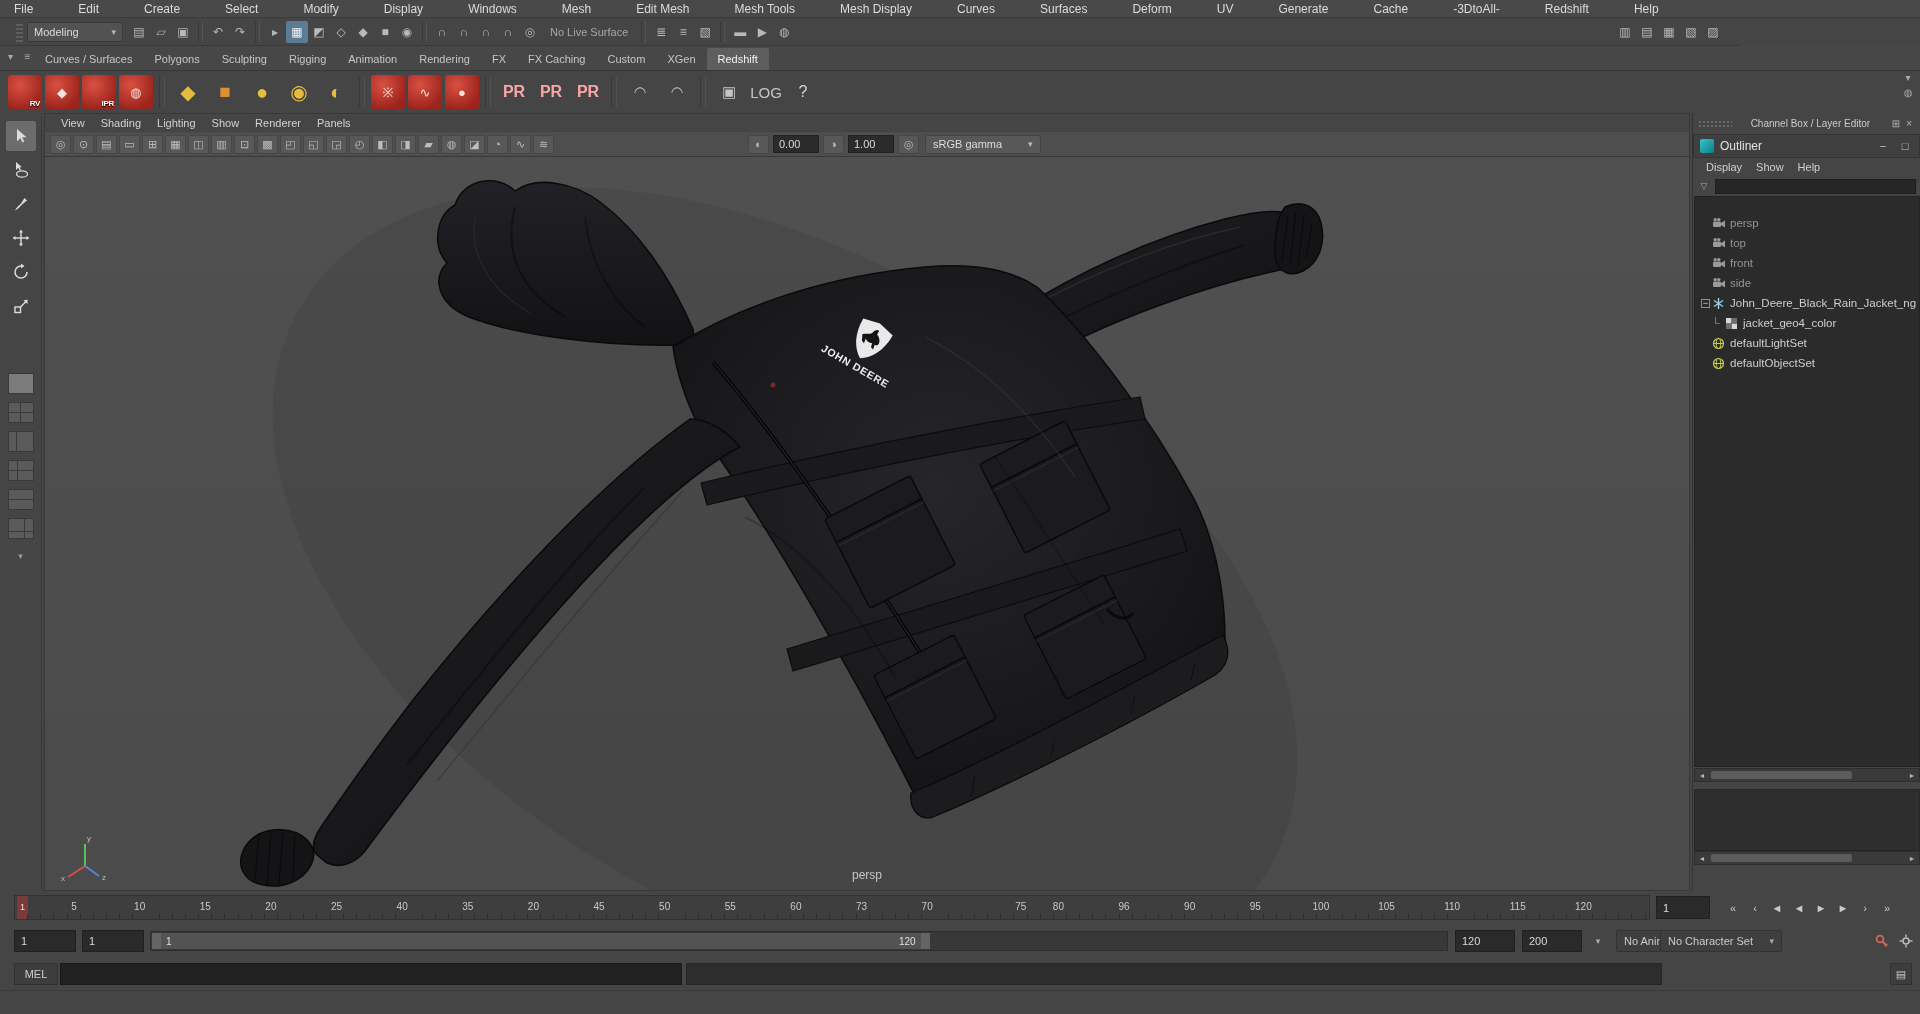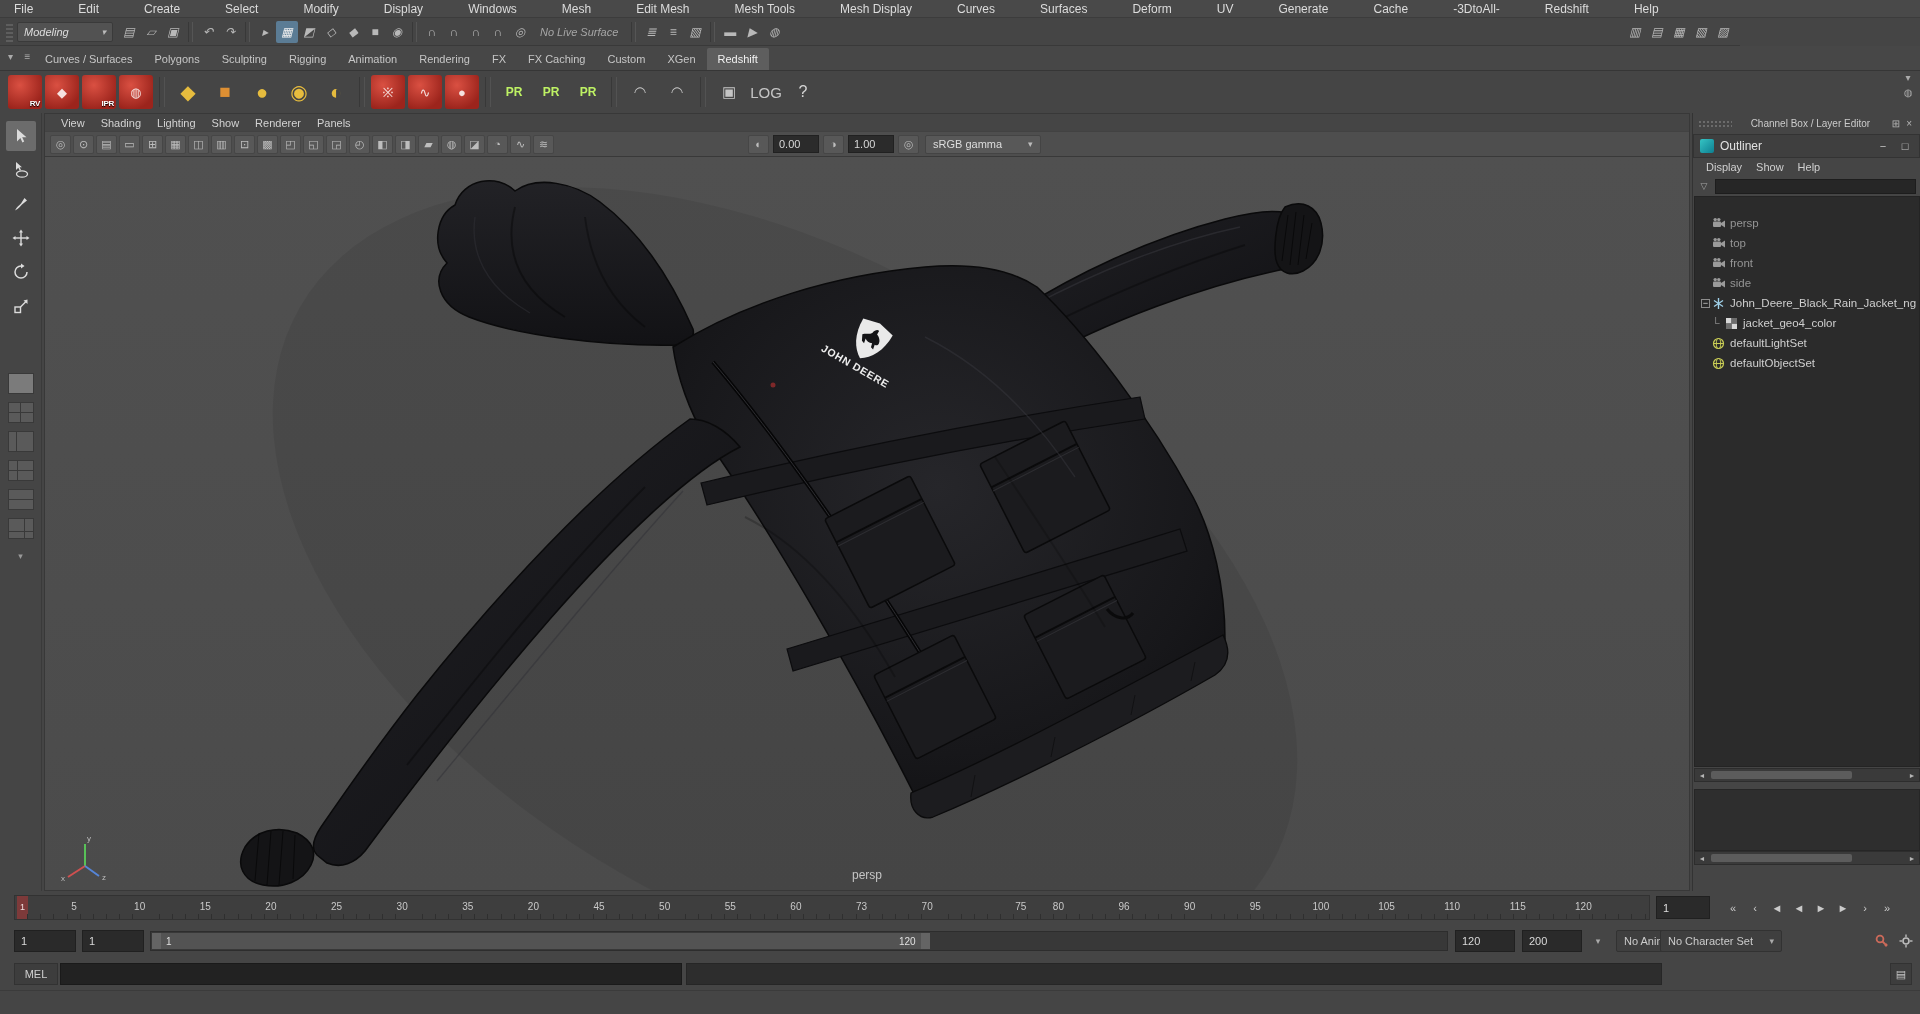--- a/index.html
+++ b/index.html
@@ -6,21 +6,21 @@
     font-family:"Liberation Sans",sans-serif;color:#cfcfcf;}
   *{box-sizing:border-box;}
 
   
   .menubar{position:absolute;left:0;top:0;width:1920px;height:18px;background:#494949;
     border-bottom:1px solid #3c3c3c;display:flex;align-items:center;padding-left:6px;gap:29px;}
   .menu-item{font-size:12px;color:#dcdcdc;padding:0 8px;line-height:18px;white-space:nowrap;cursor:default;}
 
   
   .statusline{position:absolute;left:0;top:18px;width:1740px;height:28px;background:#454545;
-    border-bottom:1px solid #393939;display:flex;align-items:center;padding:0 6px;gap:1px;font-style:italic;}
+    border-bottom:1px solid #393939;display:flex;align-items:center;padding:0 16px;gap:1px;}
   .drag-dots{width:7px;height:20px;margin-right:3px;
     background:repeating-linear-gradient(0deg,#5e5e5e 0 2px,transparent 2px 4px);}
   .mode-dd{width:96px;height:20px;background:#525252;border:1px solid #3a3a3a;border-radius:2px;
     display:flex;align-items:center;font-size:11px;color:#ddd;padding:0 6px;margin-right:4px;}
   .mode-dd .caret{margin-left:auto;font-size:9px;color:#bbb;}
   .sitem{display:flex;align-items:center;justify-content:center;}
   .sitem[data-type="icon"]{width:22px;height:22px;border-radius:2px;}
   .sitem[data-type="icon"] .sglyph{font-size:12px;color:#b9b9b9;}
   .sitem[data-state="active"]{background:#5b7c95;}
   .sitem[data-state="active"] .sglyph{color:#f0f0f0;}
@@ -41,21 +41,21 @@
 
   
   .shelf{position:absolute;left:0;top:71px;width:1920px;height:42px;background:#454545;
     display:flex;align-items:center;padding-left:8px;gap:3px;}
   .shitem{position:relative;width:34px;height:34px;border-radius:3px;display:flex;align-items:center;justify-content:center;}
   .shitem[data-kind="sep"]{width:6px;height:30px;border-left:1px solid #383838;border-right:1px solid #525252;border-radius:0;margin:0 3px;background:none;}
   .shitem[data-kind="red"]{background:radial-gradient(circle at 35% 30%,#da5042,#9c241c 75%);}
   .shitem[data-kind="red"] .shglyph{color:rgba(255,255,255,.85);font-size:13px;}
   .shitem[data-kind="yellow"] .shglyph{color:#e6bc3e;font-size:20px;}
   .shitem[data-kind="orange"] .shglyph{color:#dd8f33;font-size:19px;}
-  .shitem[data-kind="blue"] .shglyph{color:#bef264;font-size:12px;font-weight:bold;text-align:right;}
+  .shitem[data-kind="blue"] .shglyph{color:#fca5a5;font-size:16px;font-weight:bold;text-align:right;}
   .shitem[data-kind="gray"] .shglyph{color:#c5c5c5;font-size:15px;}
   .shitem[data-kind="plain"] .shglyph{color:#d5d5d5;font-size:16px;}
   .shsub{position:absolute;right:2px;bottom:1px;font-size:8px;font-weight:bold;color:#fff;
     text-shadow:0 1px 1px #000;letter-spacing:-.3px;}
   .shelf-right{position:absolute;right:2px;top:72px;display:flex;flex-direction:column;gap:4px;align-items:center;width:20px;}
   .shelf-right span{font-size:10px;color:#aaa;}
 
   
   .toolbox{position:absolute;left:0;top:113px;width:42px;height:778px;background:#454545;
     border-right:1px solid #3a3a3a;display:flex;flex-direction:column;align-items:center;padding-top:6px;}
@@ -1053,21 +1053,21 @@
       <span class="tick" style="left: 3.61446%;">5</span>
 
       <span class="tick" style="left: 7.63052%;">10</span>
 
       <span class="tick" style="left: 11.6466%;">15</span>
 
       <span class="tick" style="left: 15.6627%;">20</span>
 
       <span class="tick" style="left: 19.6787%;">25</span>
 
-      <span class="tick" style="left: 23.6948%;">30</span>
+      <span class="tick" style="left: 23.6948%;">40</span>
 
       <span class="tick" style="left: 27.7108%;">35</span>
 
       <span class="tick" style="left: 31.7269%;">20</span>
 
       <span class="tick" style="left: 35.743%;">45</span>
 
       <span class="tick" style="left: 39.759%;">50</span>
 
       <span class="tick" style="left: 43.7751%;">55</span>

